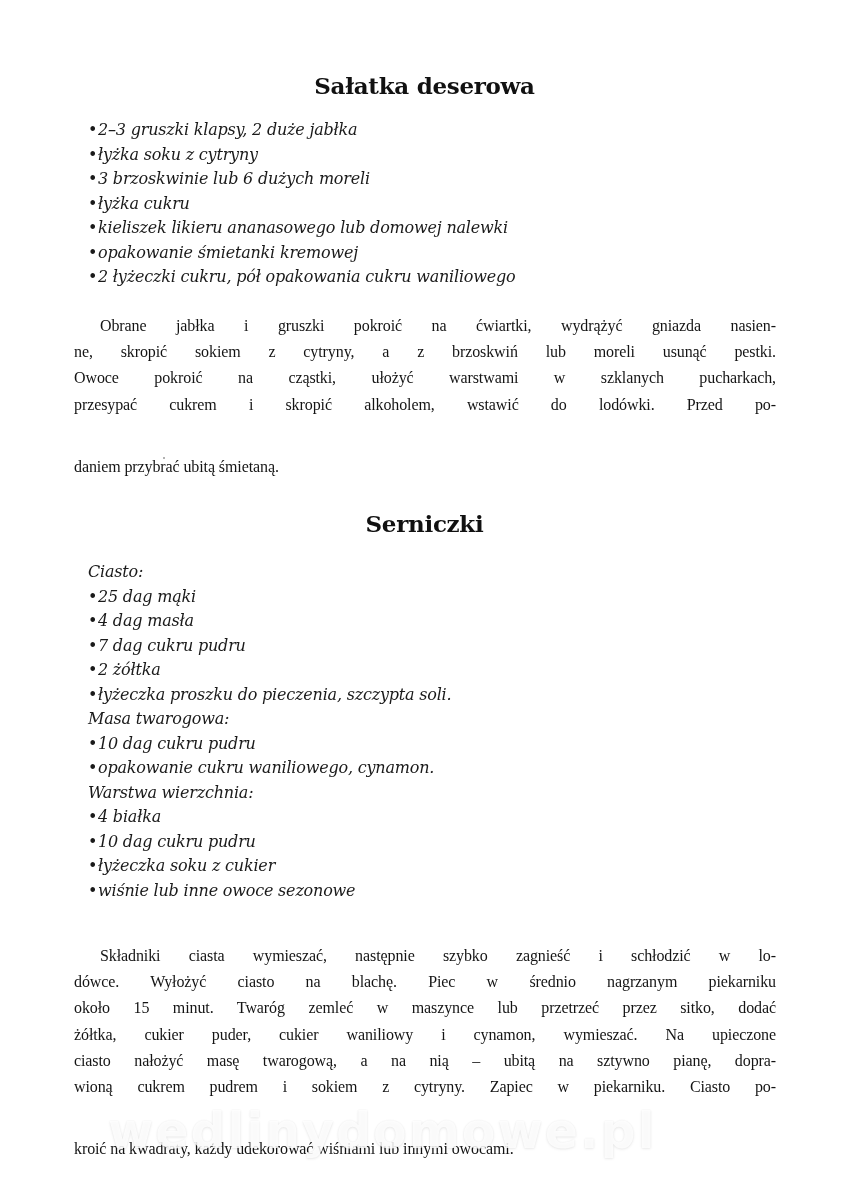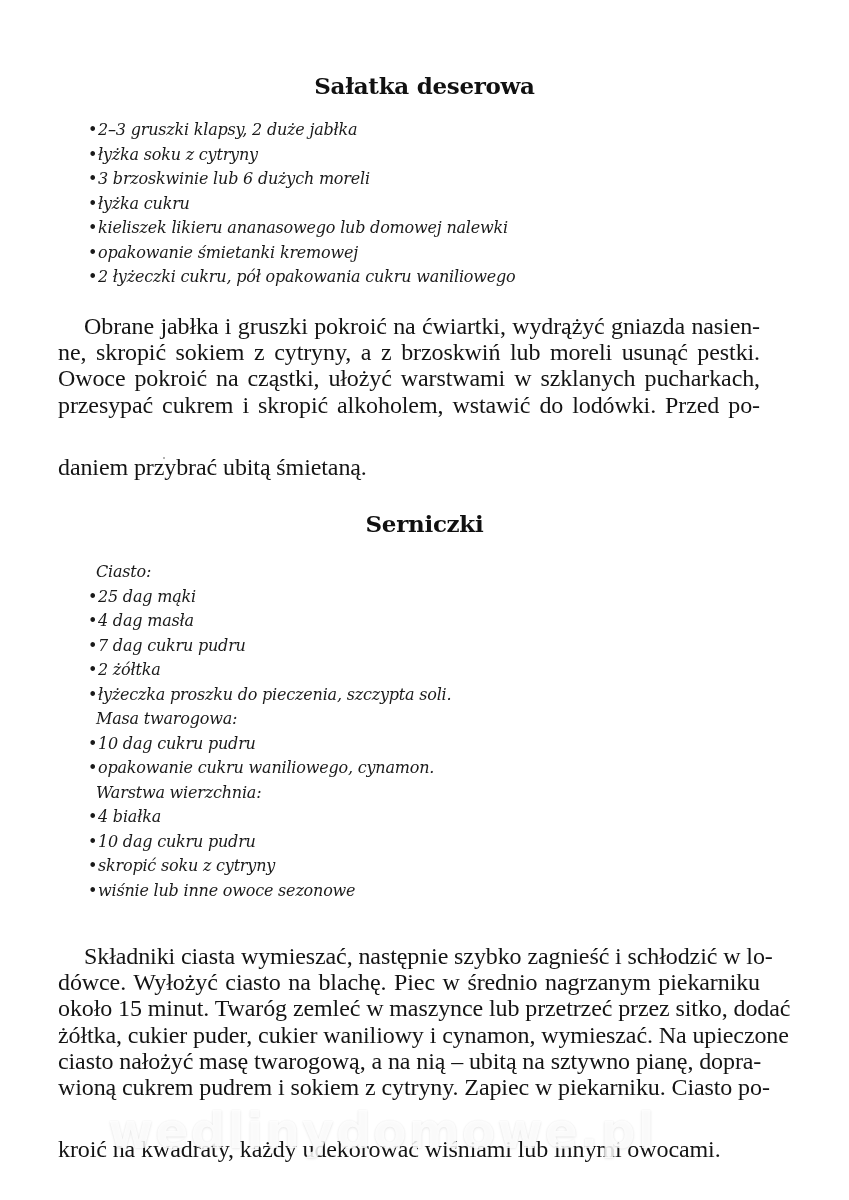--- a/index.html
+++ b/index.html
@@ -49,29 +49,29 @@
   .ing-list li {
     white-space: nowrap;
   }
   .ing-list li.item::before {
     content: "•";
     display: inline-block;
     width: 10px;
     font-style: normal;
   }
   .ing-list li.heading {
-    margin-left: 8px;
+    margin-left: 0;
   }
   .para {
     position: absolute;
-    left: 58px;
+    left: 74px;
     width: 702px;
     margin: 0;
     font-family: "Liberation Serif", serif;
-    font-size: 24px;
+    font-size: 16px;
     line-height: 26.2px;
     text-align: justify;
     text-indent: 26px;
     color: #141414;
     letter-spacing: -0.1px;
   }
   .para span.line {
     display: block;
     text-indent: 0;
     white-space: nowrap;
@@ -138,21 +138,21 @@
     <li class="item">4 dag masła</li>
     <li class="item">7 dag cukru pudru</li>
     <li class="item">2 żółtka</li>
     <li class="item">łyżeczka proszku do pieczenia, szczypta soli.</li>
     <li class="heading">Masa twarogowa:</li>
     <li class="item">10 dag cukru pudru</li>
     <li class="item">opakowanie cukru waniliowego, cynamon.</li>
     <li class="heading">Warstwa wierzchnia:</li>
     <li class="item">4 białka</li>
     <li class="item">10 dag cukru pudru</li>
-    <li class="item">skropić soku z cytryny</li>
+    <li class="item">łyżeczka soku z cukier</li>
     <li class="item">wiśnie lub inne owoce sezonowe</li>
   </ul>
 
   <p class="para" style="top:943px;">
     <span class="line first">Składniki ciasta wymieszać, następnie szybko zagnieść i schłodzić w lo-</span>
     <span class="line">dówce. Wyłożyć ciasto na blachę. Piec w średnio nagrzanym piekarniku</span>
     <span class="line">około 15 minut. Twaróg zemleć w maszynce lub przetrzeć przez sitko, dodać</span>
     <span class="line">żółtka, cukier puder, cukier waniliowy i cynamon, wymieszać. Na upieczone</span>
     <span class="line">ciasto nałożyć masę twarogową, a na nią – ubitą na sztywno pianę, dopra-</span>
     <span class="line">wioną cukrem pudrem i sokiem z cytryny. Zapiec w piekarniku. Ciasto po-</span>

